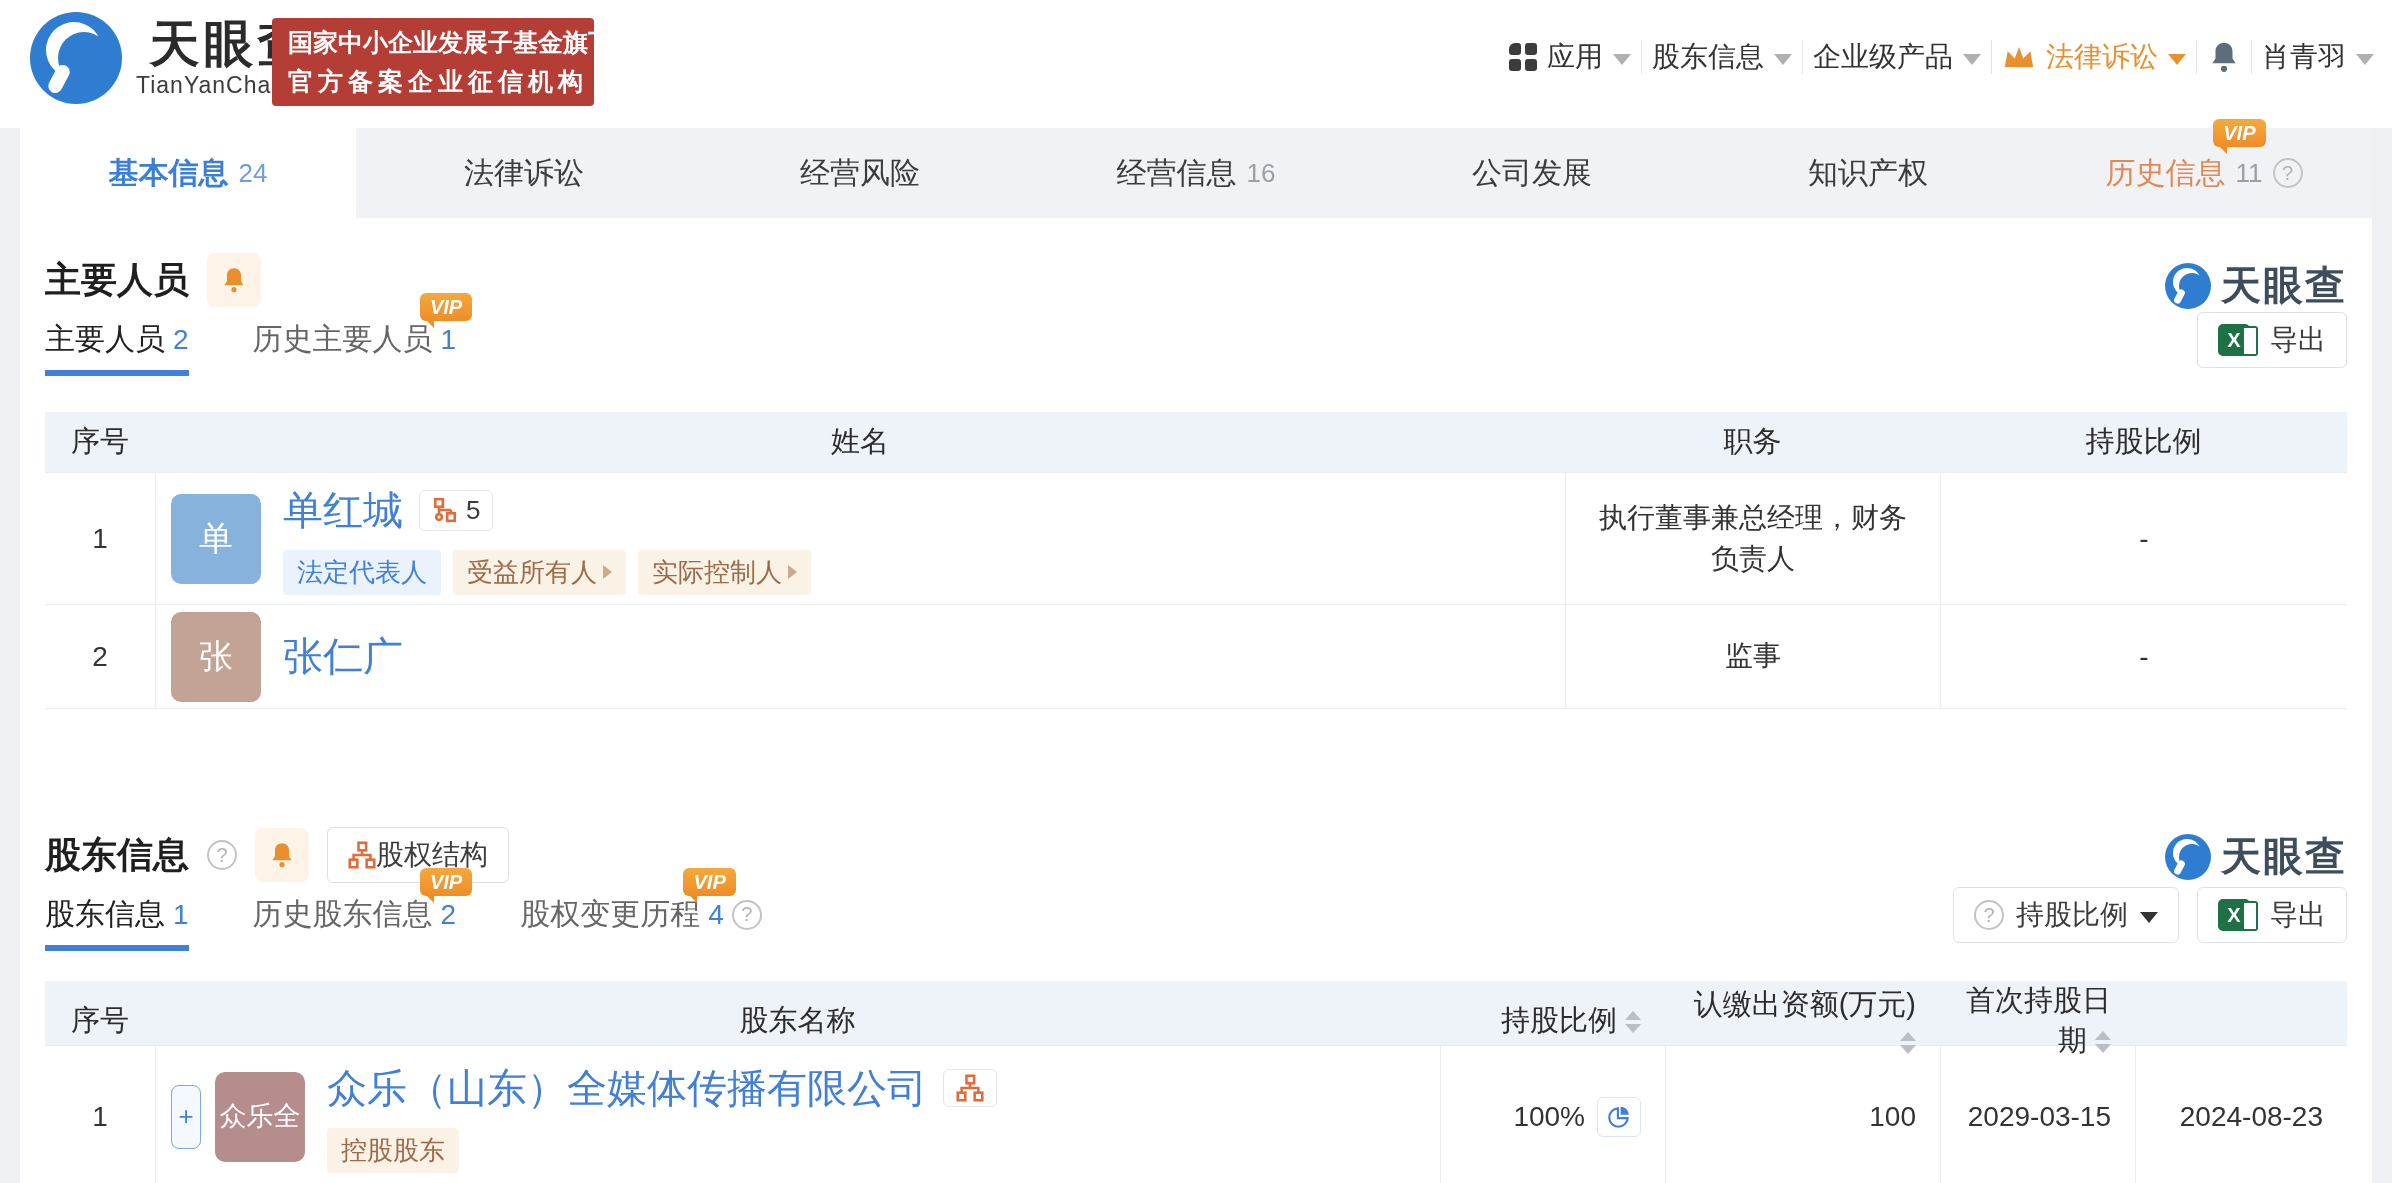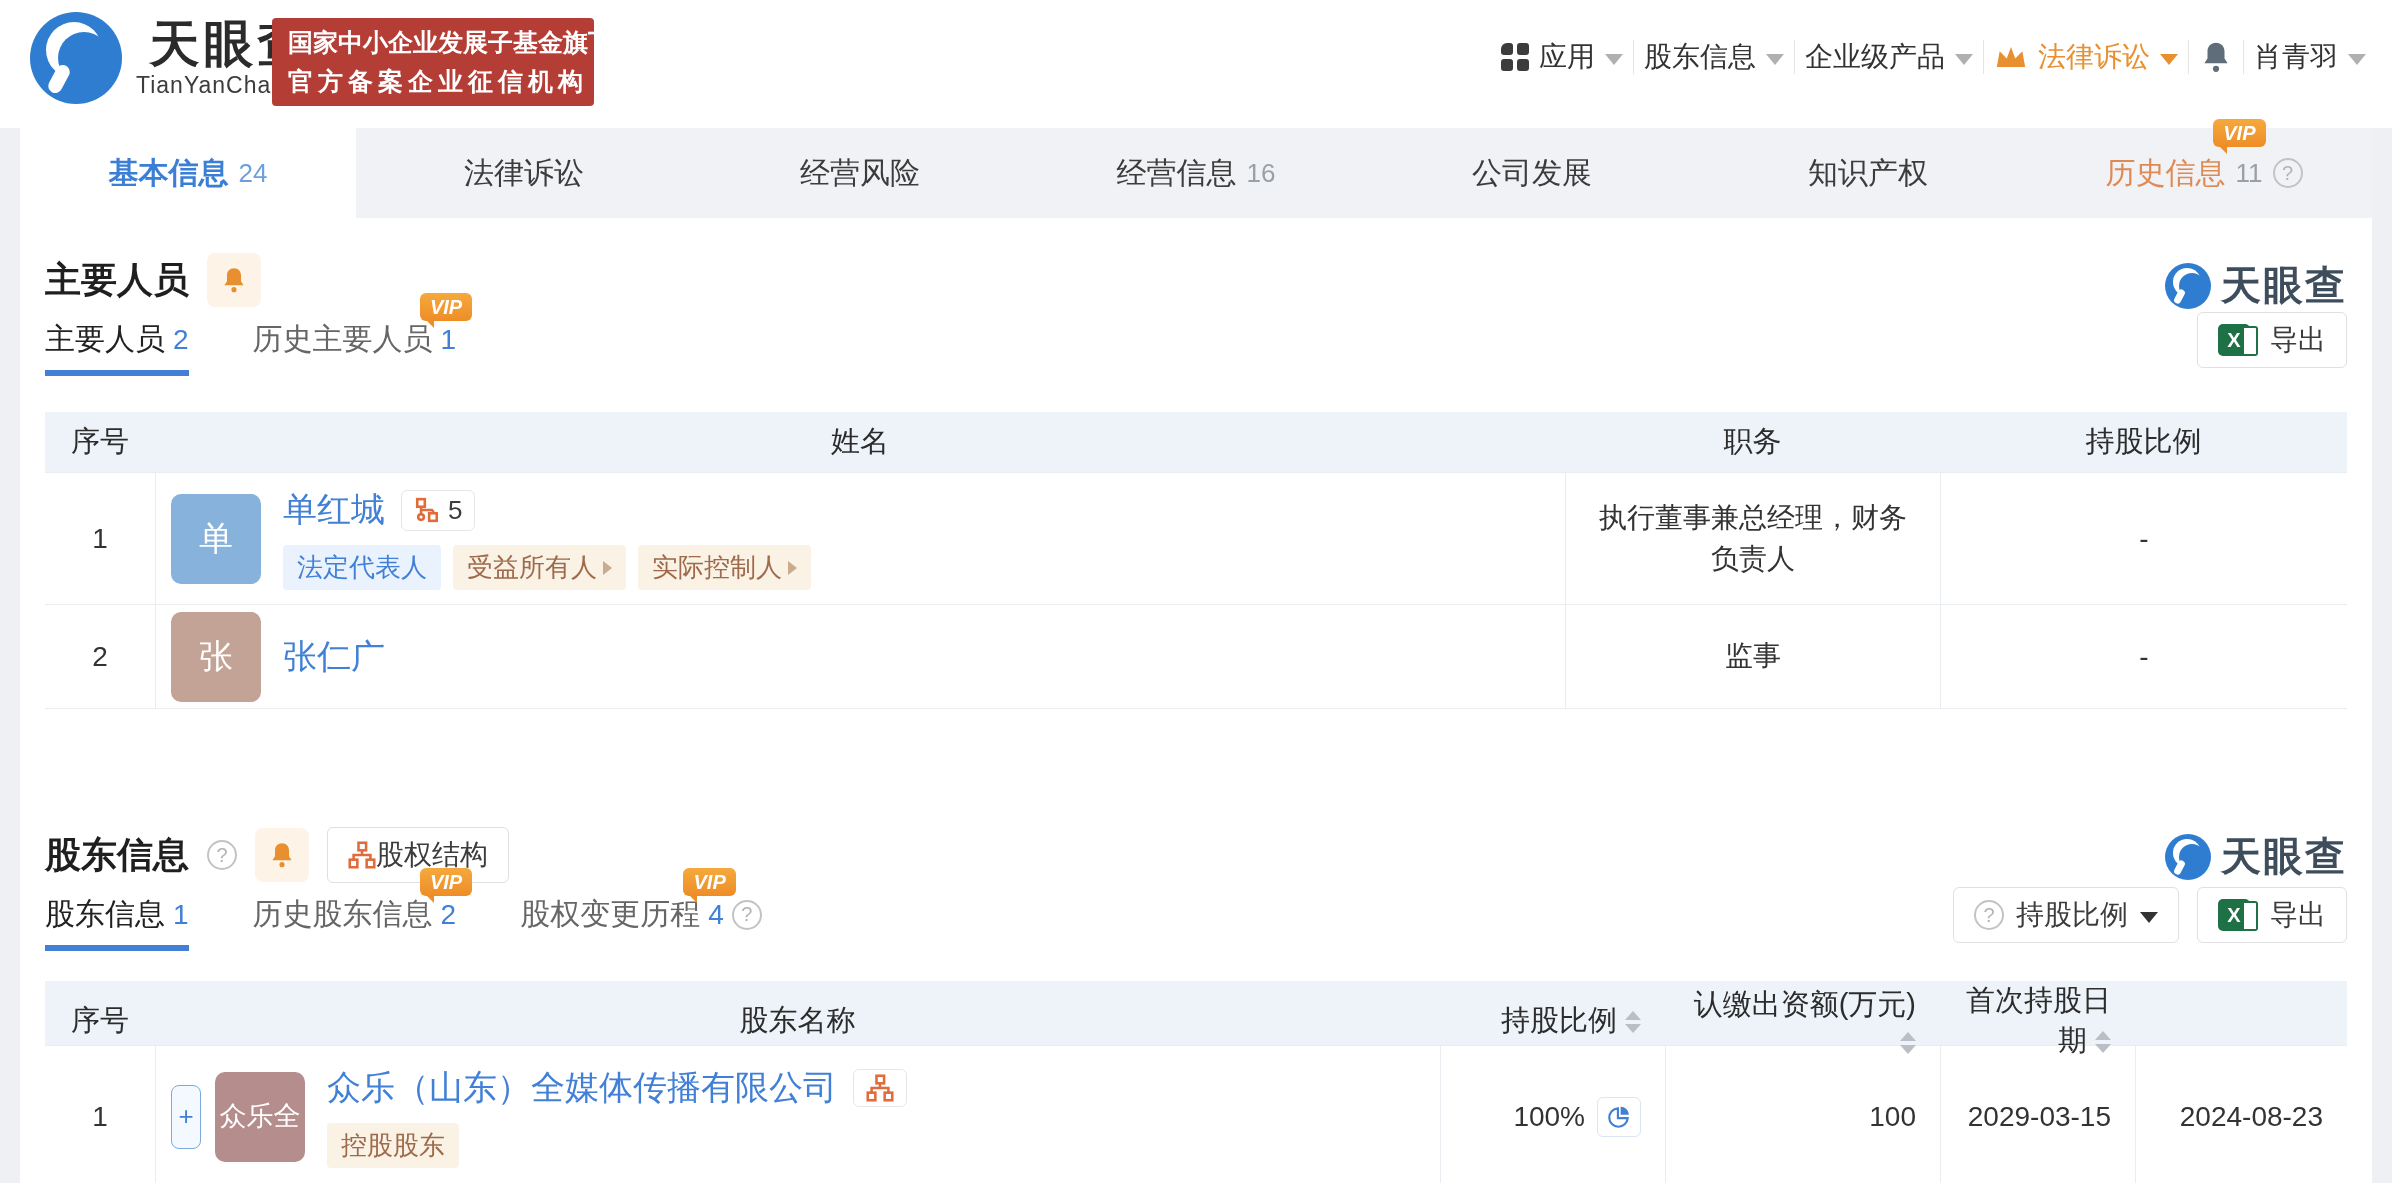--- a/index.html
+++ b/index.html
@@ -32,21 +32,21 @@
   .stab{padding:8px 22px;font-size:26px;color:#3c3c3c;cursor:pointer;}
   .stab.active{background:var(--blue);color:#fff;}
   .sbar{display:flex;height:62px;}
   .sinput{flex:1;border:1px solid #d9d9d9;background:#fff;display:flex;align-items:center;padding:0 18px;gap:12px;}
   .sinput input{flex:1;border:none;outline:none;font-size:28px;color:#333;font-family:inherit;}
   .clearbtn{width:34px;height:34px;border-radius:50%;background:#c9c9c9;position:relative;flex:0 0 auto;cursor:pointer;}
   .clearbtn::before,.clearbtn::after{content:"";position:absolute;left:50%;top:50%;width:18px;height:3px;background:#fff;}
   .clearbtn::before{transform:translate(-50%,-50%) rotate(45deg);}
   .clearbtn::after{transform:translate(-50%,-50%) rotate(-45deg);}
   .sbtn{width:138px;background:var(--blue);color:#fff;font-size:28px;display:flex;align-items:center;justify-content:center;cursor:pointer;}
-  .nav{position:absolute;right:26px;top:38px;display:flex;align-items:center;gap:10px;}
+  .nav{position:absolute;right:18px;top:38px;display:flex;align-items:center;gap:10px;}
   .nav-item{display:flex;align-items:center;gap:10px;cursor:pointer;white-space:nowrap;}
   .vsep{width:1px;height:34px;background:#e5e5e5;}
   .caret{width:0;height:0;border-left:9px solid transparent;border-right:9px solid transparent;border-top:11px solid #b0b0b0;margin-top:4px;}
   .nav-item.orange{color:var(--orange);}
   .nav-item.orange .caret{border-top-color:var(--orange);}
   .grid-ic{display:grid;grid-template-columns:12px 12px;grid-template-rows:12px 12px;gap:4px;}
   .grid-ic i{background:#3c3c3c;border-radius:3px;}
   .grid-ic i:nth-child(1){border-radius:6px 3px 3px 3px;}
   .bell-dark{color:#5f6d7a;}
 
@@ -104,21 +104,21 @@
   .sort i{width:0;height:0;border-left:8px solid transparent;border-right:8px solid transparent;}
   .sort .up{border-bottom:9px solid #b9bec7;}
   .sort .dn{border-top:9px solid #b9bec7;}
 
   .avatar{width:90px;height:90px;border-radius:10px;color:#fff;display:flex;align-items:center;justify-content:center;font-size:34px;flex:0 0 auto;line-height:1.15;text-align:center;}
   .av-blue{background:#86b2db;}
   .av-tan{background:#c2a395;}
   .av-rose{background:#b58d8d;font-size:27px;padding:4px;}
   .pcol{display:flex;flex-direction:column;gap:12px;margin-left:22px;}
   .pline{display:flex;align-items:center;gap:16px;}
-  .plink{color:var(--link);font-size:34px;cursor:pointer;}
+  .plink{color:var(--link);font-size:40px;cursor:pointer;}
   .bbox{display:flex;align-items:center;gap:8px;border:1px solid #e6e6e6;border-radius:6px;padding:4px 12px;font-size:26px;color:#3c3c3c;cursor:pointer;}
   .tagrow{display:flex;gap:12px;}
   .tag{font-size:26px;padding:5px 14px;border-radius:4px;display:flex;align-items:center;gap:6px;}
   .tag.blue{background:var(--blue-tag-bg);color:var(--link);}
   .tag.tan{background:var(--tan-bg);color:var(--tan-text);}
   .tag .arr{width:0;height:0;border-top:7px solid transparent;border-bottom:7px solid transparent;border-left:9px solid #c9ab8f;}
   .t1 .r1{height:132px;}
   .t1 .r2{height:104px;}
   .t2 .r1{height:142px;}
   .pos-cell{line-height:1.45;text-align:center;padding:16px 26px;}

